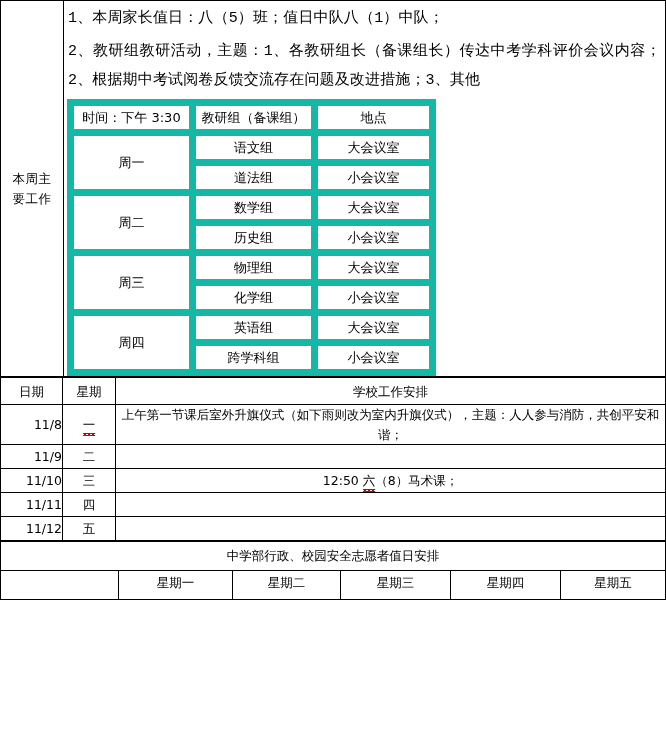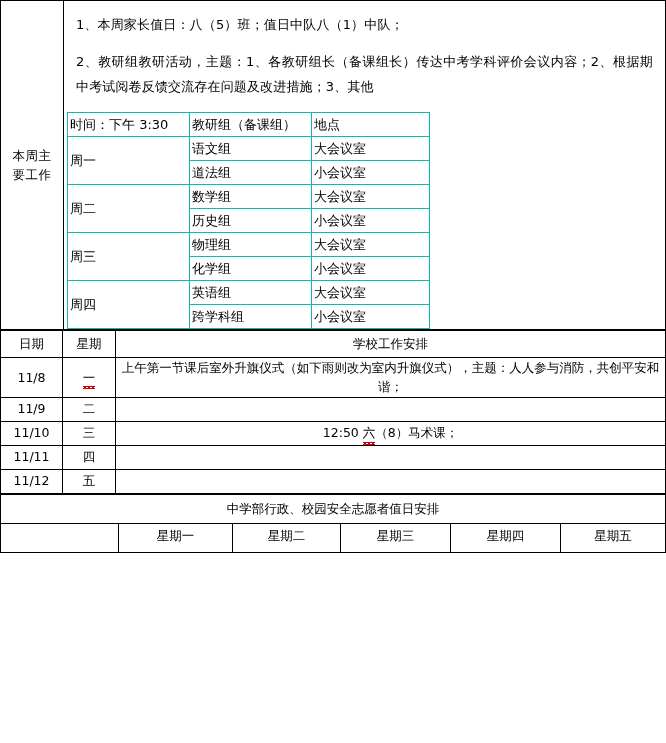--- a/index.html
+++ b/index.html
@@ -41,49 +41,50 @@
     width: 62px;
     text-align: center;
     font-size: 13px;
     line-height: 1.5;
     letter-spacing: 0.5px;
   }
   .lbl-main .lbl-inner { padding: 0 6px; }
 
   .workcell { padding: 4px 5px 6px 8px; vertical-align: top; }
   .para {
-    font-size: 13px;
+    font-size: 15px;
     line-height: 1.92;
     text-align: justify;
-    margin: 12px;
+    margin: 4px;
     letter-spacing: 0.15px;
+    font-family: Liberation Mono, monospace;
   }
 
   
   table.inner {
     border-collapse: collapse;
     table-layout: fixed;
     margin-top: 4px;
     margin-left: 3px;
     width: 362px;
   }
   table.inner td {
-    border: 1px solid #14b8a6;
-    text-align: left;
+    border: 7px solid #14b8a6;
+    text-align: center;
     font-size: 13px;
     height: 23px;
     line-height: 23px;
     padding: 0 2px;
   }
   .col-time  { width: 122px; }
   .col-group { width: 122px; }
   .col-place { width: 118px; }
 
   
-  .c-date { width: 62px;  text-align: center; font-size: 12.5px; margin-top: 44px; }
+  .c-date { width: 62px;  text-align: right; font-size: 12.5px; margin-top: 44px; }
   .c-week { width: 53px;  text-align: center; font-size: 13.5px; }
   .c-arr  { text-align: center; padding: 3px 6px 4px 8px; font-size: 13px; line-height: 1.9; }
   .hdr { font-weight: bold; text-align: center; height: 26px; font-size: 14px; }
   .row-tall { height: 24px; }
 
   
   .sq {
     position: relative;
     display: inline-block;
   }

